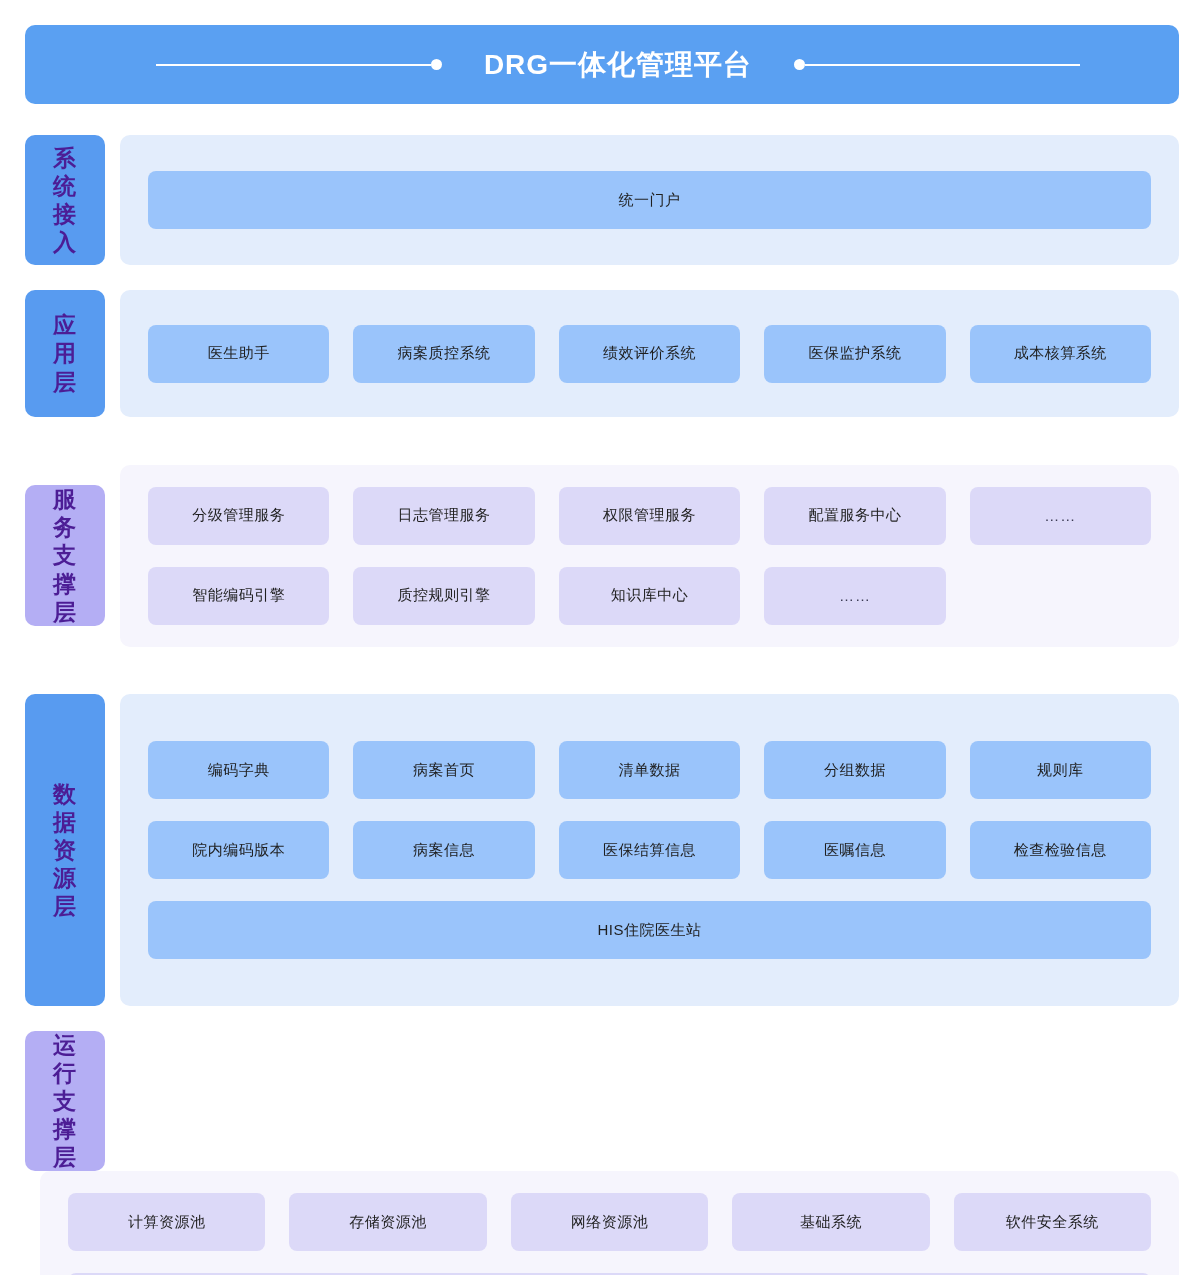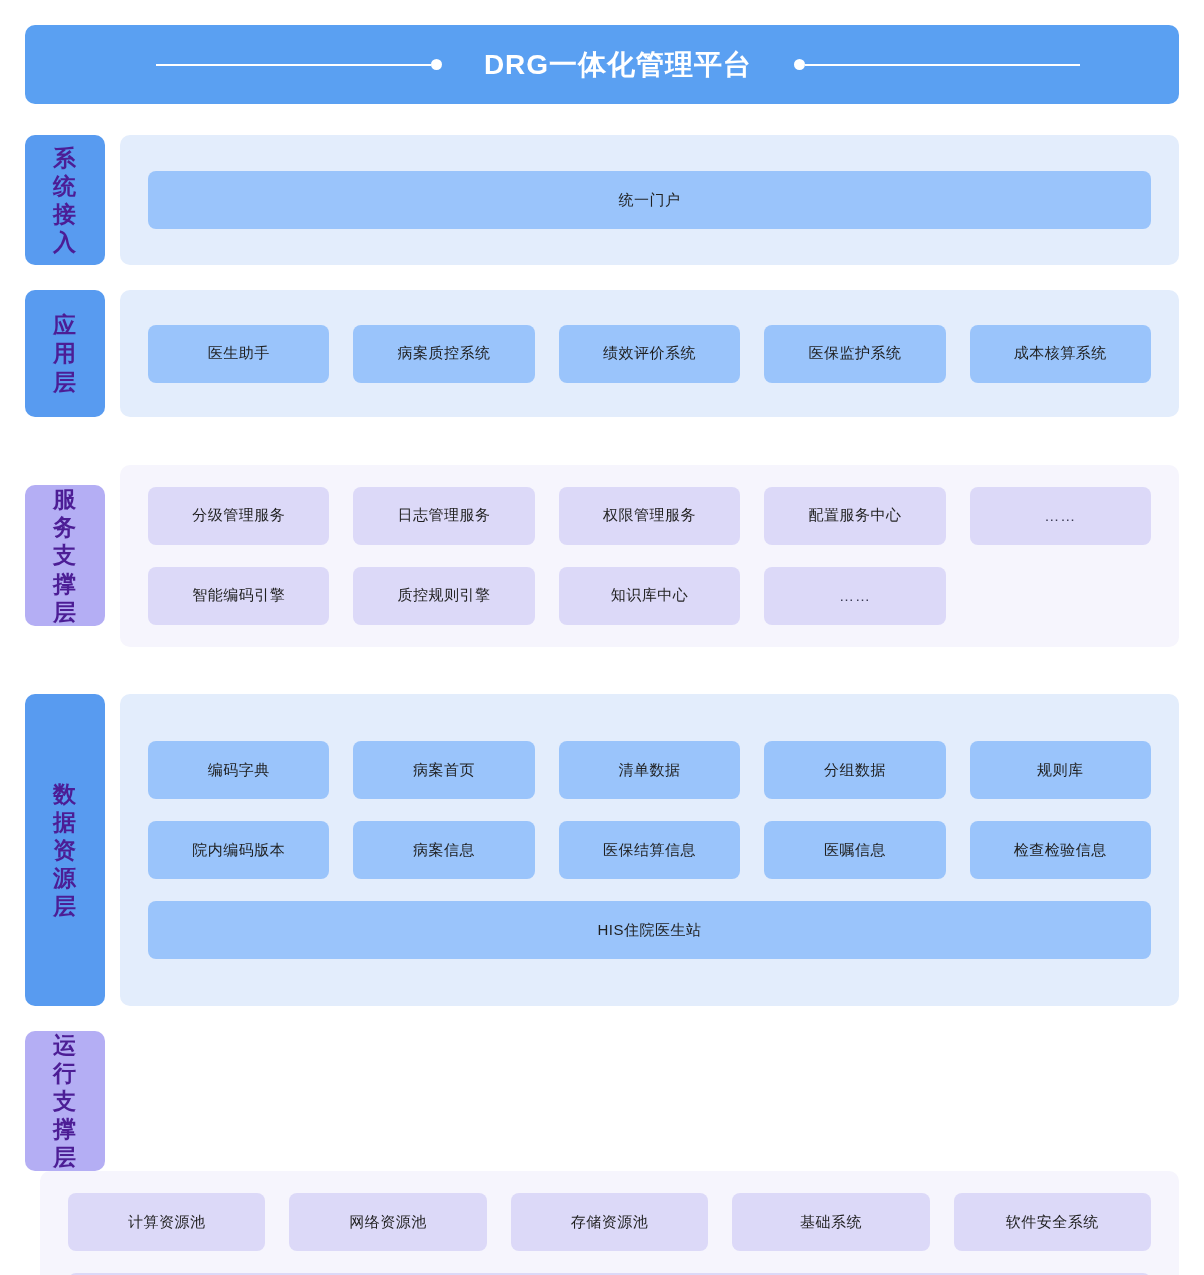--- a/index.html
+++ b/index.html
@@ -233,22 +233,22 @@
     </div>
   </div>
 
   <div class="layer-row" id="row-runtime" style="width:1154px;flex-direction:column;">
     <div class="layer-tab purple">
       <span class="tab-text">运行支撑层</span>
     </div>
     <div class="layer-panel purple">
       <div class="card-grid">
         <div class="card purple">计算资源池</div>
+        <div class="card purple">存储资源池</div>
         <div class="card purple">网络资源池</div>
-        <div class="card purple">存储资源池</div>
         <div class="card purple">基础系统</div>
         <div class="card purple">软件安全系统</div>
       </div>
       <div class="card purple wide">机房基础设施</div>
     </div>
   </div>
 
 </div>
 
 </body></html>

